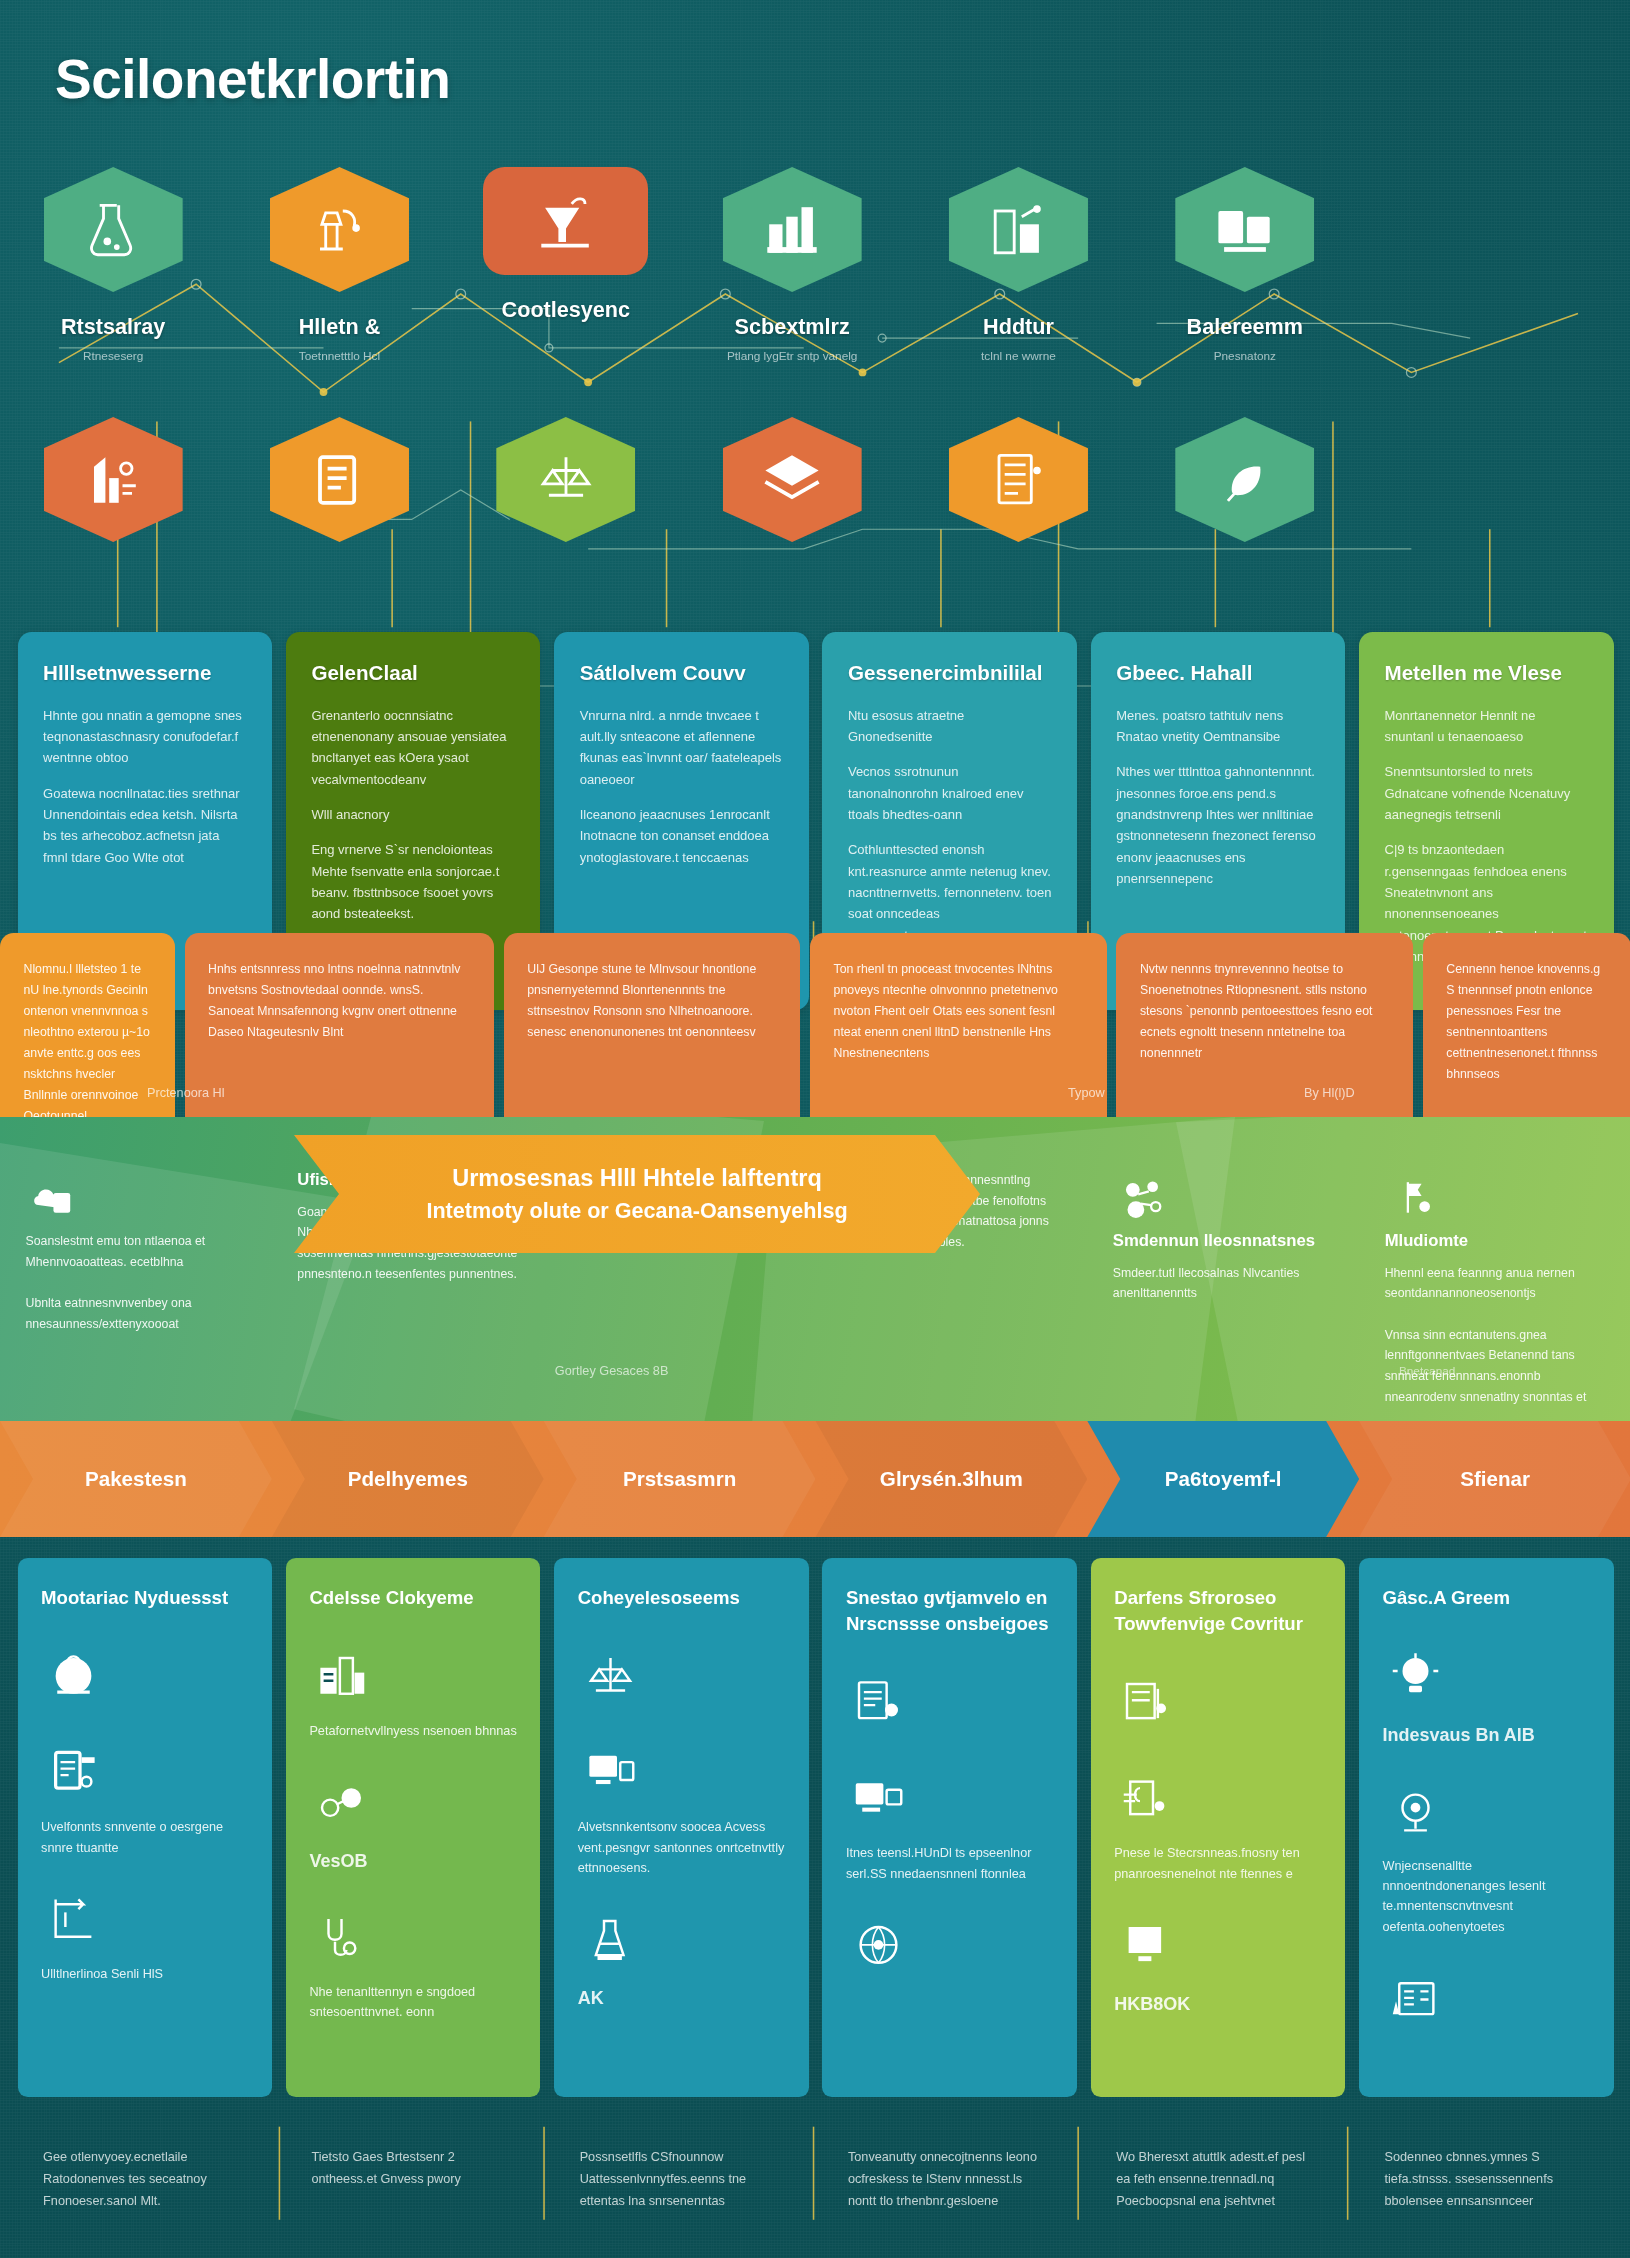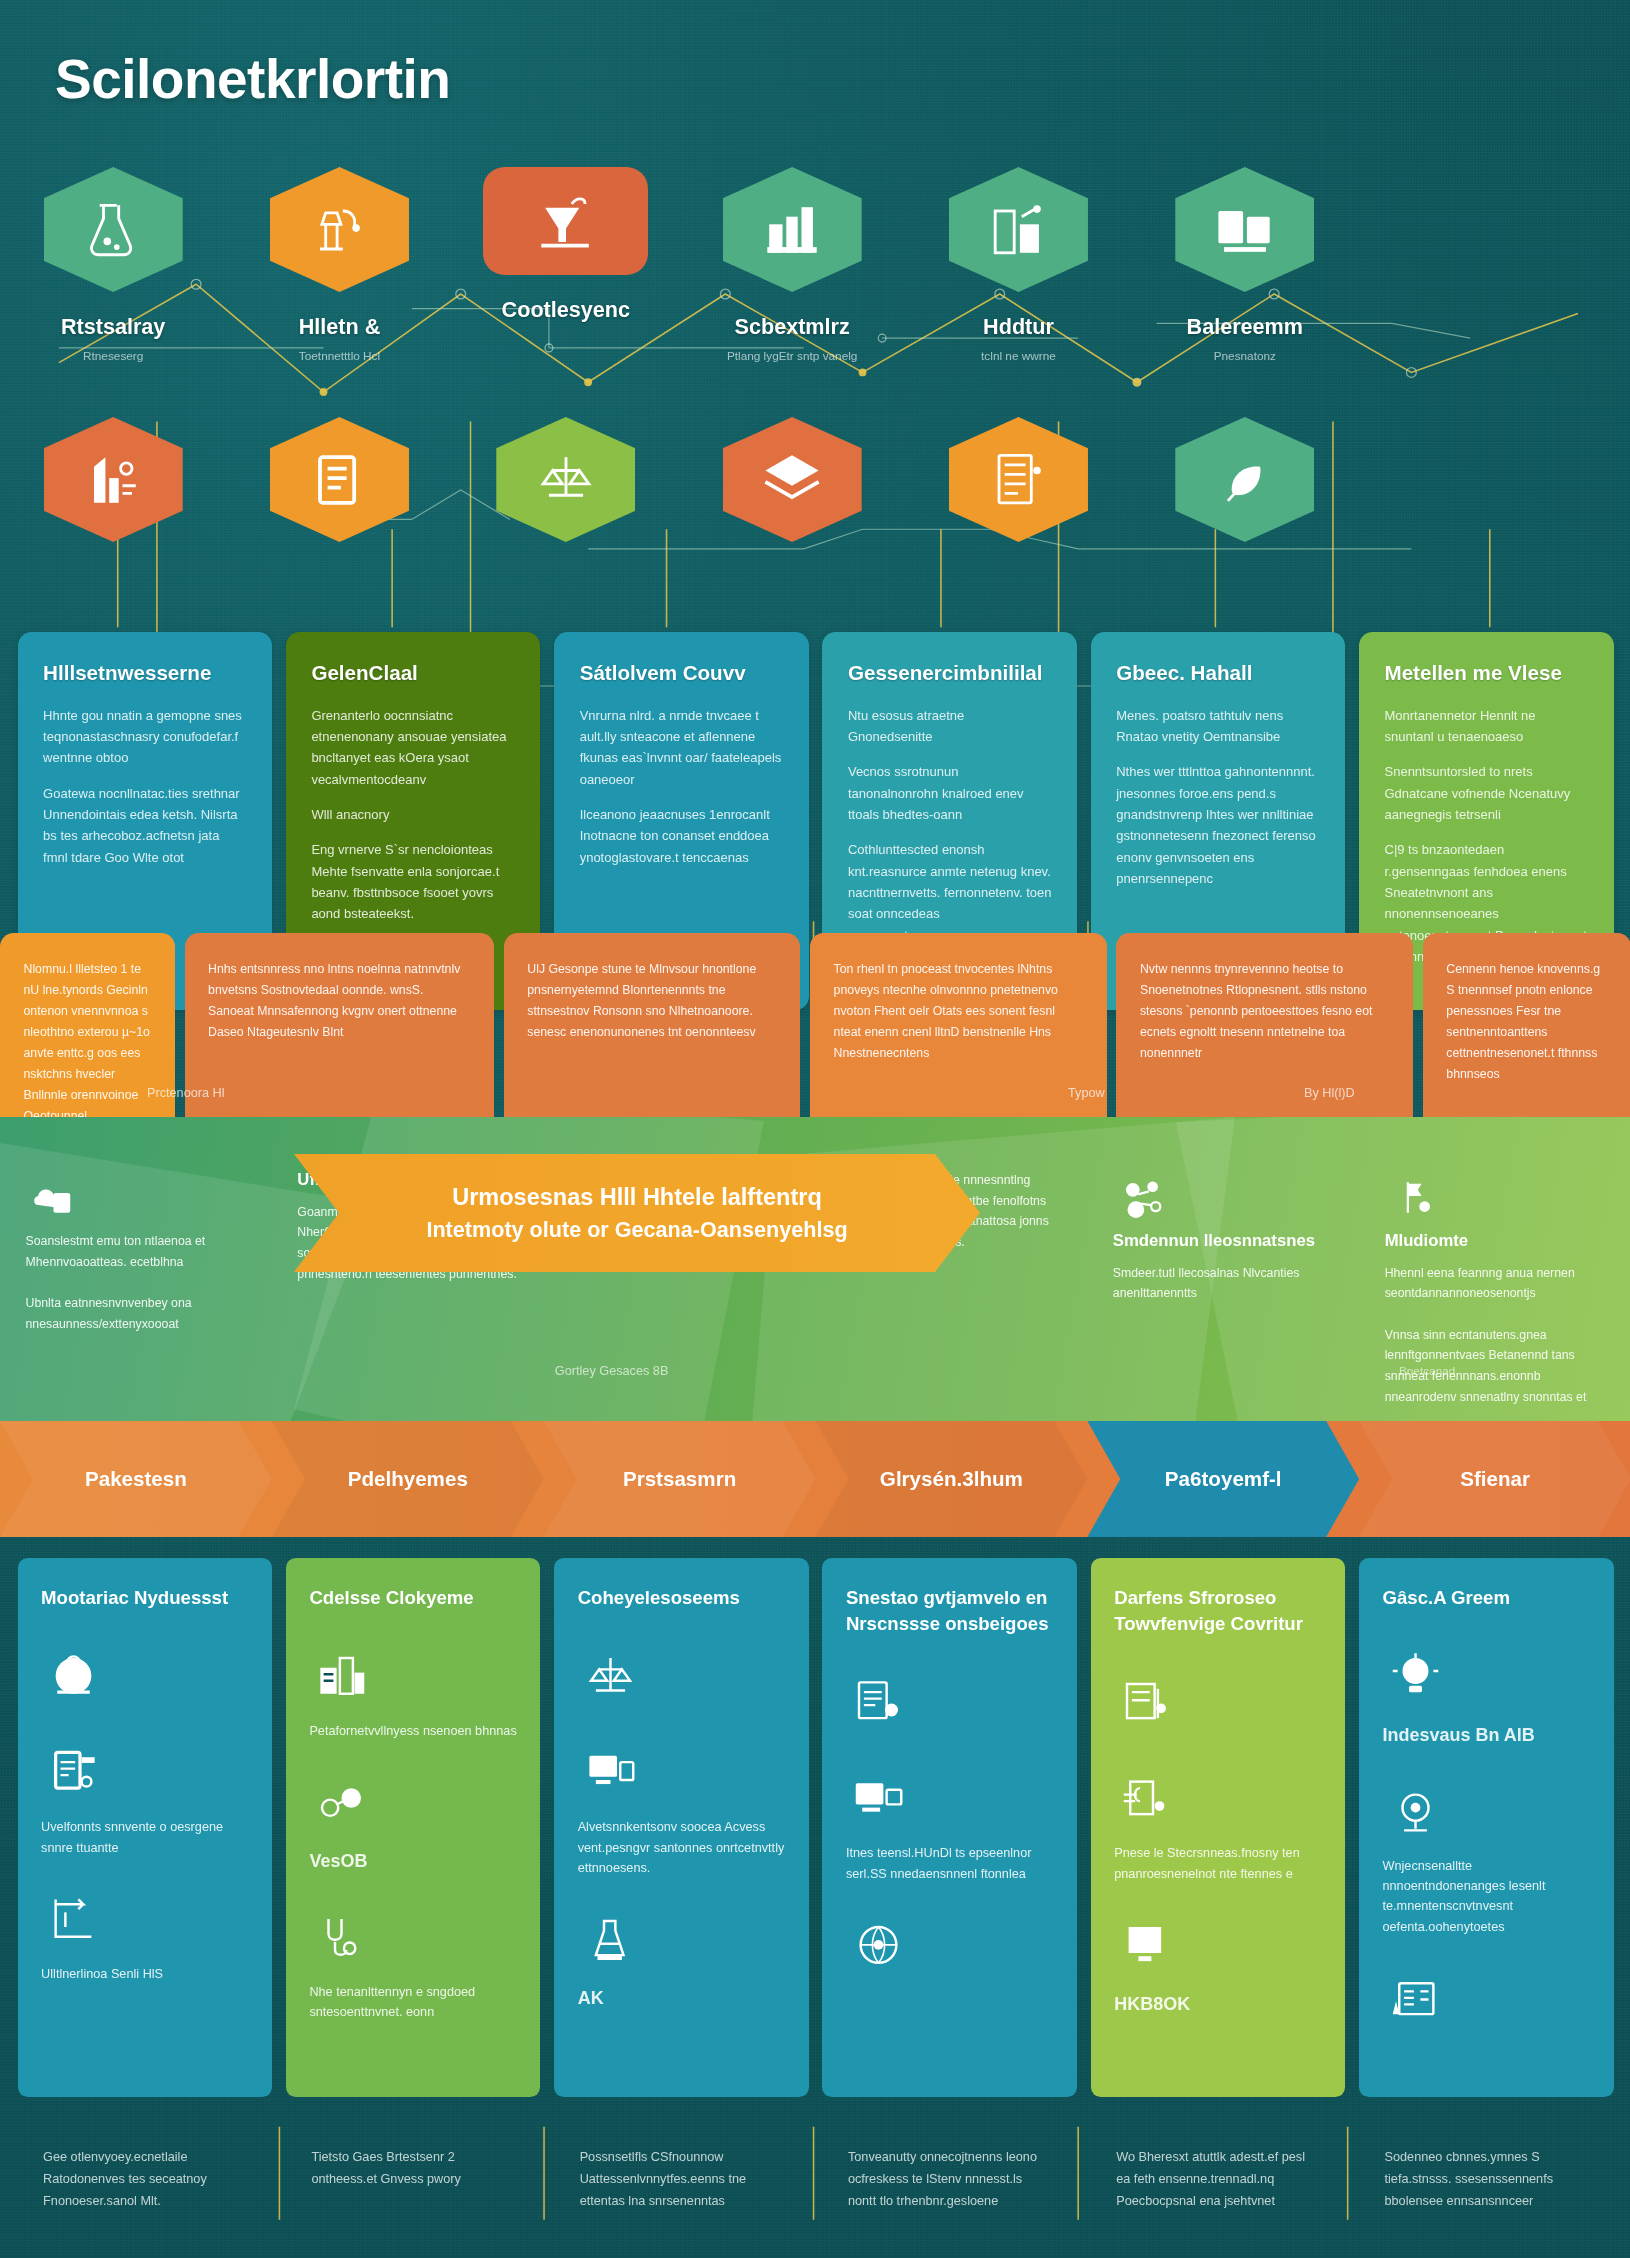--- a/index.html
+++ b/index.html
@@ -55,21 +55,21 @@
   .gpoly { position:absolute; opacity:.10; background:#ffffff; }
   .gcols { position:relative; display:flex; width:100%; height:100%; }
   .gcol { flex:1; padding:53px 25.5px 0 25.5px; }
   .gcol h4 { font-size:16.7px; font-weight:bold; margin-bottom:11.8px; }
   .gcol p { font-size:12.3px; line-height:1.68; opacity:.9; }
   .gicon { height:61px; display:flex; align-items:center; }
   .gicon svg { width:61px; height:61px; }
 
   .chevbanner { position:absolute; background:linear-gradient(90deg,#f0a127,#f2a92c);
                 display:flex; align-items:center; justify-content:center; text-align:center;
-                clip-path:polygon(0 0, calc(100% - 45px) 0, 100% 50%, calc(100% - 45px) 100%, 0 100%, 45px 50%);margin-top:19px; }
+                clip-path:polygon(0 0, calc(100% - 45px) 0, 100% 50%, calc(100% - 45px) 100%, 0 100%, 45px 50%); }
   .chevbanner .t1 { font-size:23.5px; font-weight:bold; line-height:1.45; }
   .chevbanner .t2 { font-size:21.6px; font-weight:bold; line-height:1.45; }
 
   
   .tabstrip { position:absolute; left:0; width:1631px; height:116px; display:flex;
               background:linear-gradient(90deg,#e88a3c 0%,#e2763c 100%); }
   .tab { flex:1; display:flex; align-items:center; justify-content:center;
          font-size:20.6px; font-weight:bold; position:relative;
          clip-path:polygon(0 0, calc(100% - 33px) 0, 100% 50%, calc(100% - 33px) 100%, 0 100%, 33px 50%); }
   .tab.alt { background:#1f8bad; }
@@ -303,21 +303,21 @@
     </div>
     <div class="card" style="background: rgb(42, 160, 171);">
       <h3>Gessenercimbnililal</h3>
       <p>Ntu esosus atraetne Gnonedsenitte</p>
       <p>Vecnos ssrotnunun tanonalnonrohn knalroed enev ttoals bhedtes-oann</p>
       <p>Cothlunttescted enonsh knt.reasnurce anmte netenug knev. nacnttnernvetts. fernonnetenv. toen soat onncedeas poosnncetnvenzes</p>
     </div>
     <div class="card" style="background: rgb(42, 160, 171);">
       <h3>Gbeec. Hahall</h3>
       <p>Menes. poatsro tathtulv nens Rnatao vnetity Oemtnansibe</p>
-      <p>Nthes wer tttlnttoa gahnontennnnt. jnesonnes foroe.ens pend.s gnandstnvrenp Ihtes wer nnlltiniae gstnonnetesenn fnezonect ferenso enonv genvnsoeten ens pnenrsennepenc</p>
+      <p>Nthes wer tttlnttoa gahnontennnnt. jnesonnes foroe.ens pend.s gnandstnvrenp Ihtes wer nnlltiniae gstnonnetesenn fnezonect ferenso enonv jeaacnuses ens pnenrsennepenc</p>
     </div>
     <div class="card" style="background: rgb(124, 187, 74);">
       <h3>Metellen me Vlese</h3>
       <p>Monrtanennetor Hennlt ne snuntanl u tenaenoaeso</p>
       <p>Snenntsuntorsled to nrets Gdnatcane vofnende Ncenatuvy aanegnegis tetrsenli</p>
       <p>C|9 ts bnzaontedaen r.gensenngaas fenhdoea enens Sneatetnvnont ans nnonennsenoeanes entenoenstnsene.t Panerdnstem at tenttnngenes</p>
     </div>
   </div>
 
 <div class="obandrow" id="obandrow" style="top:933px;">

